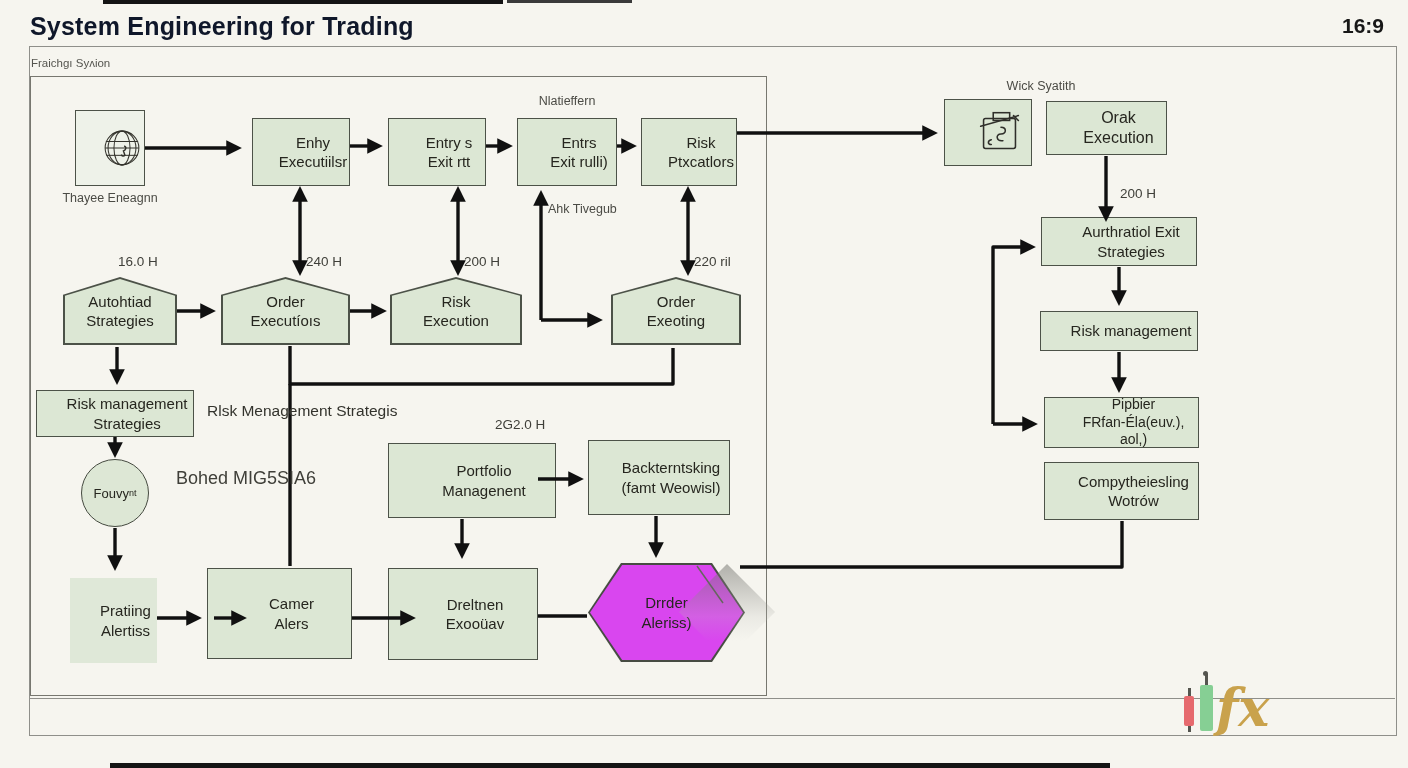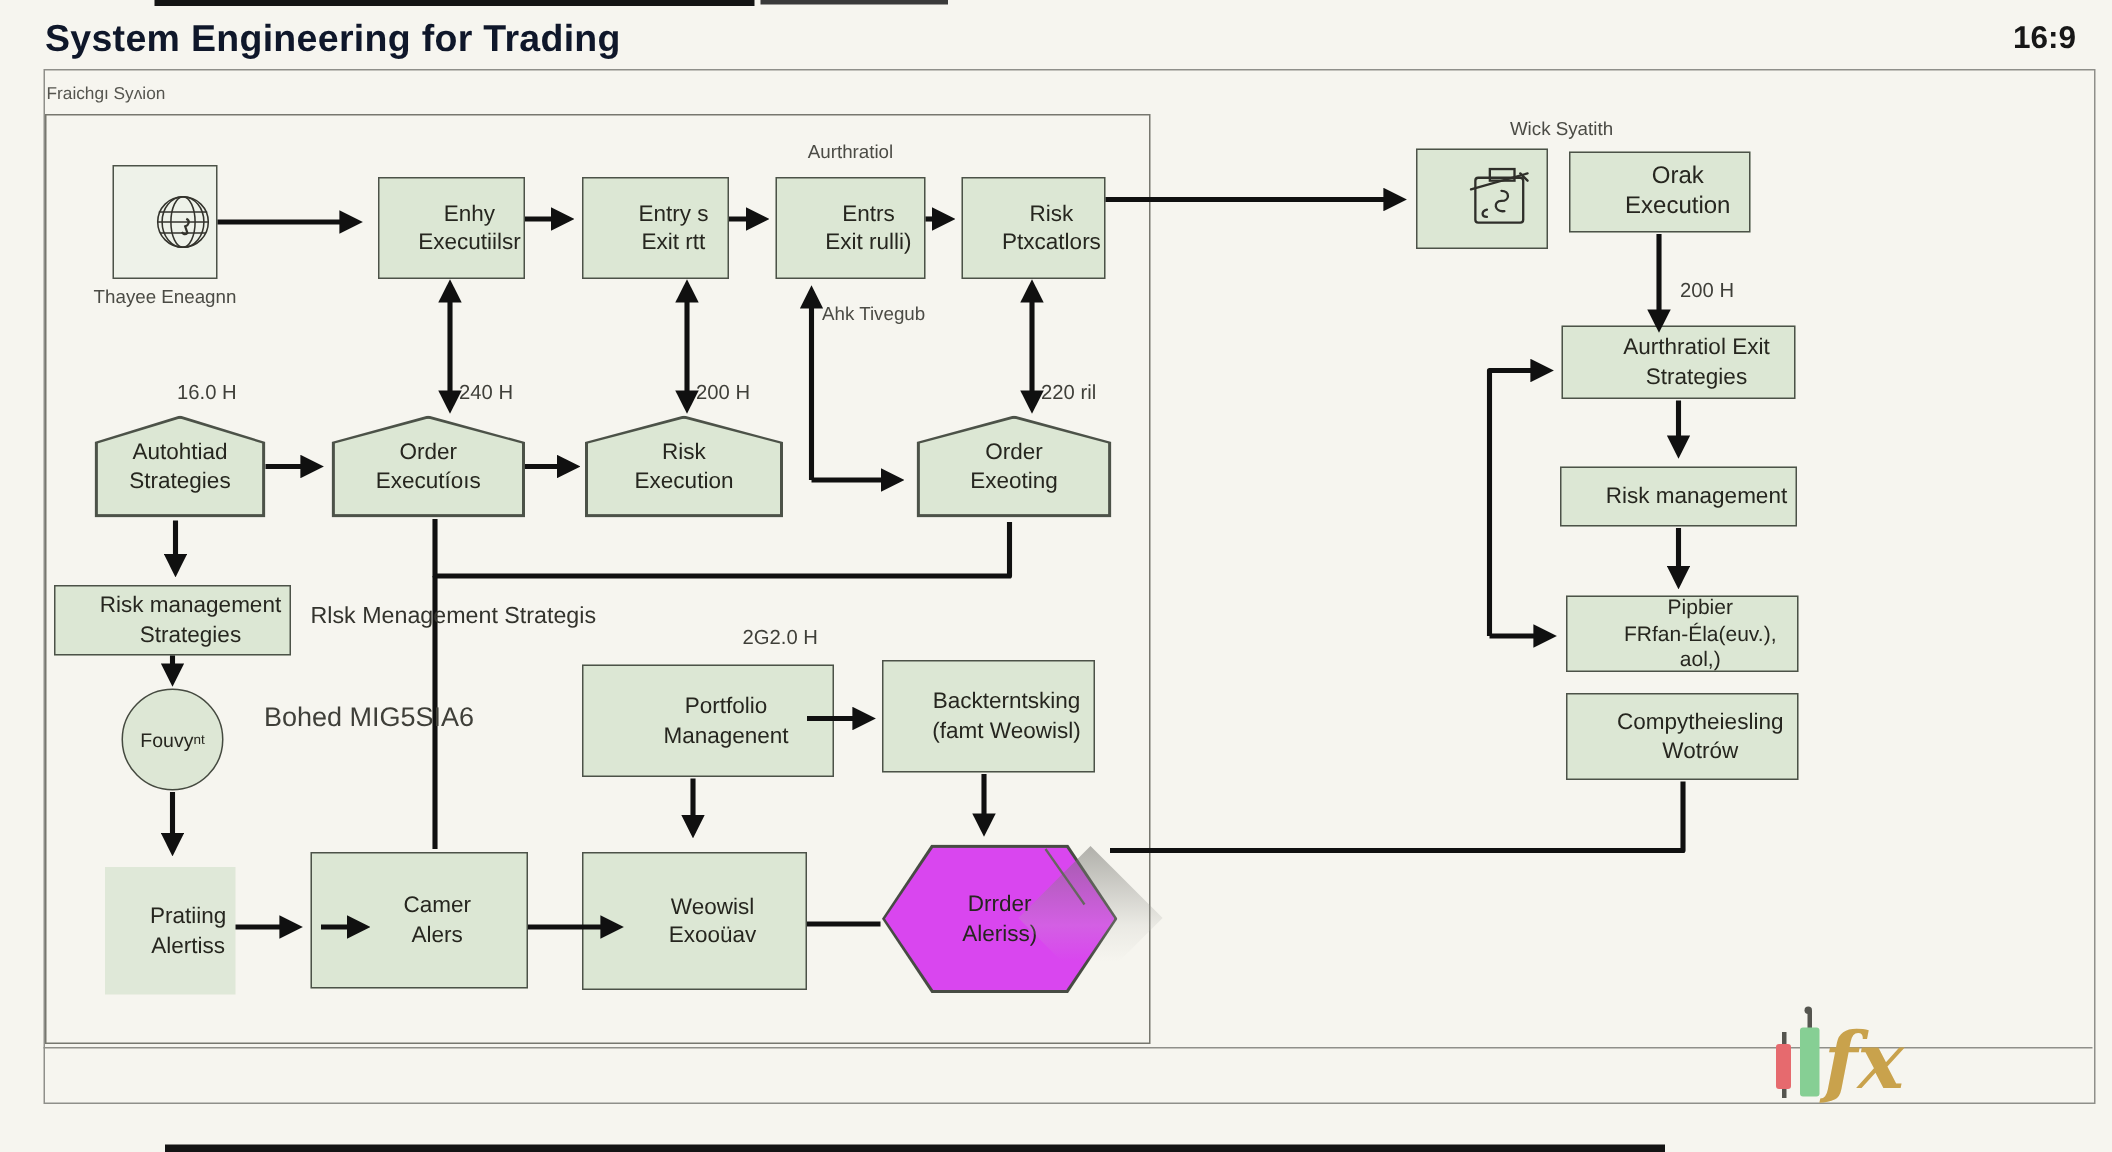--- a/index.html
+++ b/index.html
@@ -73,21 +73,21 @@
 
 <div class="node" style="left:252px;top:118px;width:98px;height:68px;">Enhy
 Executiilsr</div>
 <div class="node" style="left:388px;top:118px;width:98px;height:68px;">Entry s
 Exit rtt</div>
 <div class="node" style="left:517px;top:118px;width:100px;height:68px;">Entrs
 Exit rulli)</div>
 <div class="node" style="left:641px;top:118px;width:96px;height:68px;">Risk
 Ptxcatlors</div>
 
-<div class="slabel" style="left:517px;top:94px;width:100px;">Aurthratiol</div>
+<div class="slabel" style="left:517px;top:94px;width:100px;">Nlatieffern</div>
 <div class="slabel" style="left:975px;top:79px;width:132px;">Wick Syatith</div>
 
 <div class="node" style="left:944px;top:99px;width:88px;height:67px;">
   <svg width="58" height="52" viewBox="0 0 60 52">
     <g stroke="#2f2f2a" fill="none" stroke-width="1.6" stroke-linecap="round">
       <rect x="13" y="11" width="33" height="31" rx="2"></rect>
       <rect x="23" y="5" width="17" height="8"></rect>
       <path d="M10 19 L49 8"></path>
       <path d="M44 8 l5 5"></path>
       <path d="M31 20 c6 0 6 7 0 7 c-6 0 -5 8 2 7"></path>
@@ -129,21 +129,21 @@
 Strategies</div>
 <div class="circle" style="left:81px;top:459px;width:68px;height:68px;">
   <span>Fouvy</span>
     <sup>nt</sup>
 </div>
 <div class="node noborder" style="left:70px;top:578px;width:87px;height:85px;">Pratiing
 Alertiss</div>
 
 <div class="node" style="left:207px;top:568px;width:145px;height:91px;">Camer
 Alers</div>
-<div class="node" style="left:388px;top:568px;width:150px;height:92px;">Weowisl
+<div class="node" style="left:388px;top:568px;width:150px;height:92px;">Dreltnen
 Exooüav</div>
 <div class="hexa" style="left:588px;top:563px;width:157px;height:99px;">
     <div class="in">Drrder
 Aleriss)</div>
   </div>
 <div id="hexshadow"></div>
 
 <div class="node" style="left:388px;top:443px;width:168px;height:75px;">Portfolio
 Managenent</div>
 <div class="node" style="left:588px;top:440px;width:142px;height:75px;">Backterntsking

